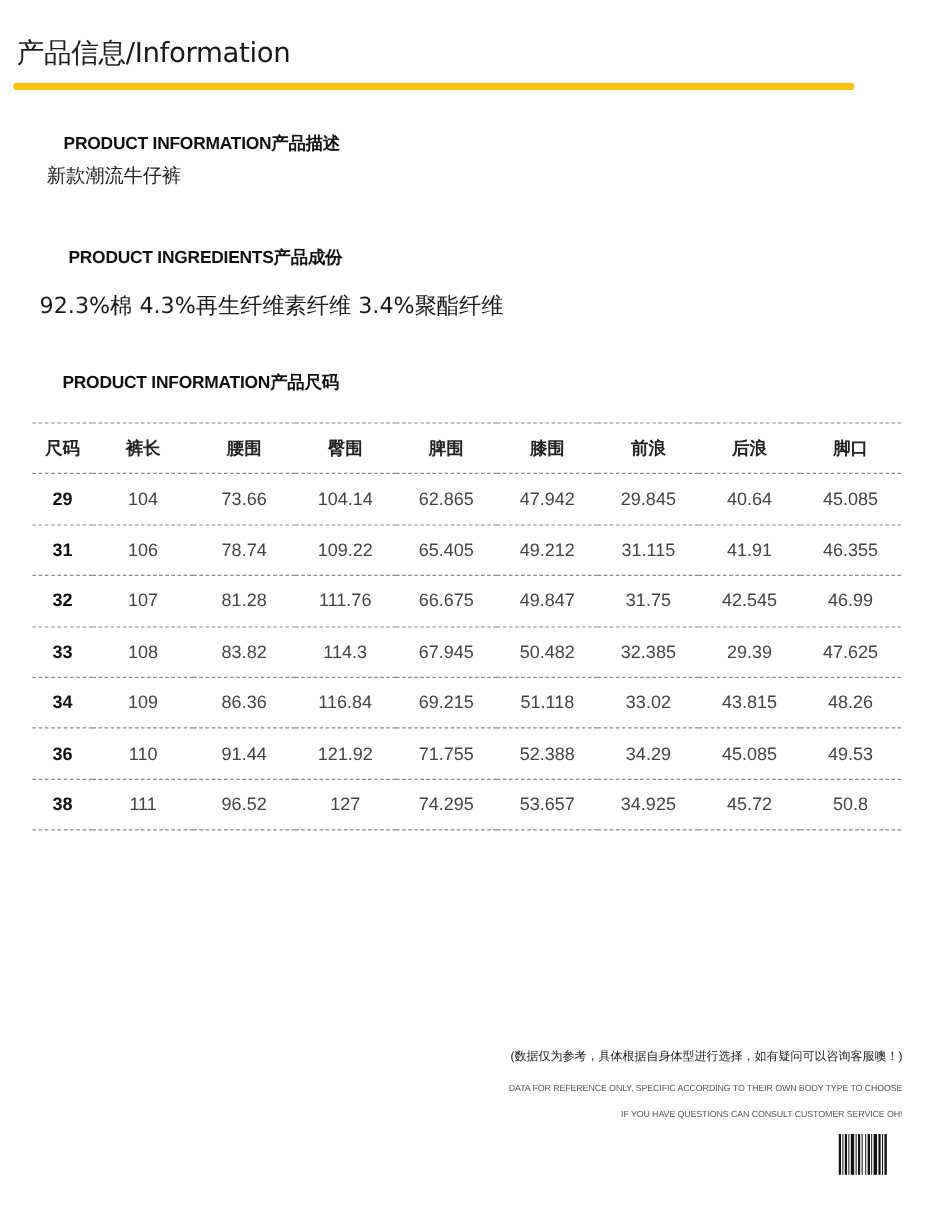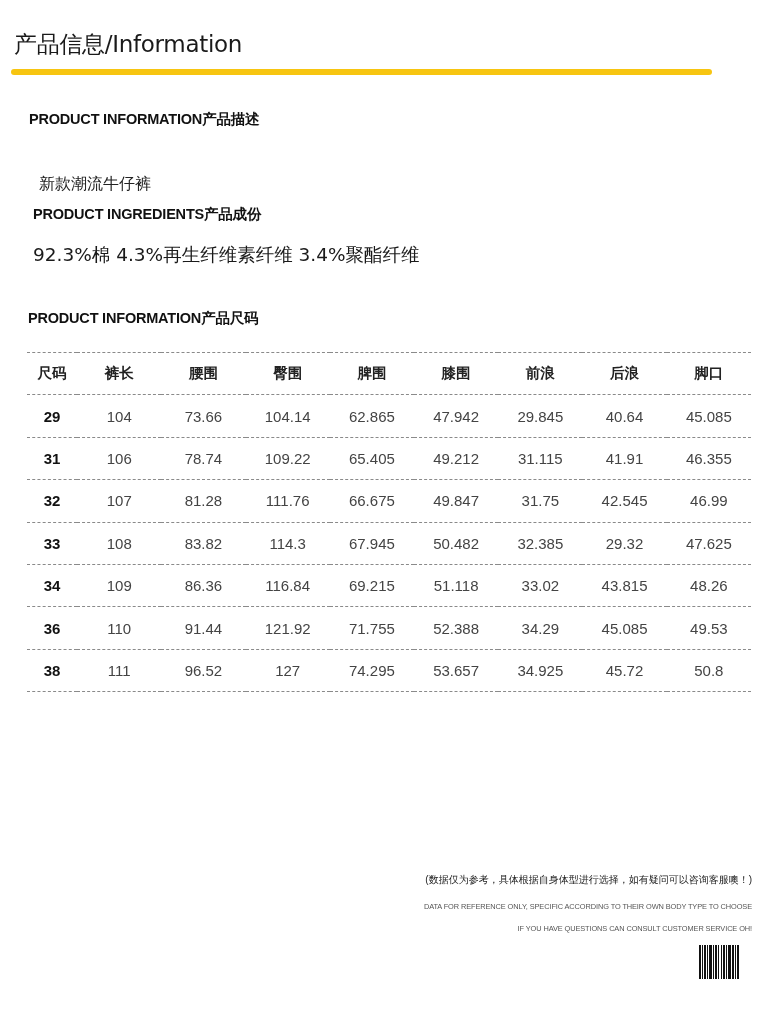--- a/index.html
+++ b/index.html
@@ -2,23 +2,23 @@
 <html><head>
 <meta charset="utf-8">
 <style>
   * { margin: 0; padding: 0; box-sizing: border-box; }
   html, body { width: 778px; height: 1024px; background: #ffffff; overflow: hidden; }
   body { position: relative; font-family: "Liberation Sans", "DejaVu Sans", sans-serif; color: #222; }
 
   .page-title { position: absolute; left: 14px; top: 29px; font-size: 23px; color: #1a1a1a; font-family: "DejaVu Sans", sans-serif; letter-spacing: -0.3px; }
   .title-bar { position: absolute; left: 11px; top: 69px; width: 701px; height: 6px; background: #f7c511; border-radius: 3px; }
 
-  .sec-heading { position: absolute; font-weight: bold; font-size: 14.5px; color: #111; letter-spacing: -0.2px; }
+  .sec-heading { position: absolute; font-weight: bold; font-size: 14.5px; color: #111; letter-spacing: -0.2px; margin-left: 24px; }
   .sec-desc-head { left: 29px; top: 110px; }
-  .sec-desc-text { position: absolute; left: 39px; top: 137px; font-size: 16px; color: #222; font-family: "DejaVu Sans", sans-serif; margin-top: 37px; }
+  .sec-desc-text { position: absolute; left: 39px; top: 137px; font-size: 16px; color: #222; font-family: "DejaVu Sans", sans-serif; }
   .sec-ingr-head { left: 33px; top: 205px; }
   .sec-ingr-text { position: absolute; left: 33px; top: 242px; font-size: 18.5px; color: #1a1a1a; font-family: "DejaVu Sans", sans-serif; }
   .sec-size-head { left: 28px; top: 309px; }
 
   .size-table { position: absolute; left: 27px; top: 352px; width: 724px; border-collapse: collapse; }
   .size-table th, .size-table td { height: 42.4px; text-align: center; border-top: 1px dashed #8a8a8a; font-size: 15px; color: #444; font-weight: normal; padding: 0; }
   .size-table tr:last-child td { border-bottom: 1px dashed #8a8a8a; }
   .size-table th { font-family: "DejaVu Sans", sans-serif; font-size: 14.5px; color: #222; font-weight: bold; }
   .size-table td.size-cell { font-weight: bold; color: #111; }
   .size-table th:nth-child(1), .size-table td:nth-child(1) { width: 50px; }
@@ -95,21 +95,21 @@
         <td>46.99</td>
       </tr>
       <tr>
         <td class="size-cell">33</td>
         <td>108</td>
         <td>83.82</td>
         <td>114.3</td>
         <td>67.945</td>
         <td>50.482</td>
         <td>32.385</td>
-        <td>29.32</td>
+        <td>29.39</td>
         <td>47.625</td>
       </tr>
       <tr>
         <td class="size-cell">34</td>
         <td>109</td>
         <td>86.36</td>
         <td>116.84</td>
         <td>69.215</td>
         <td>51.118</td>
         <td>33.02</td>

